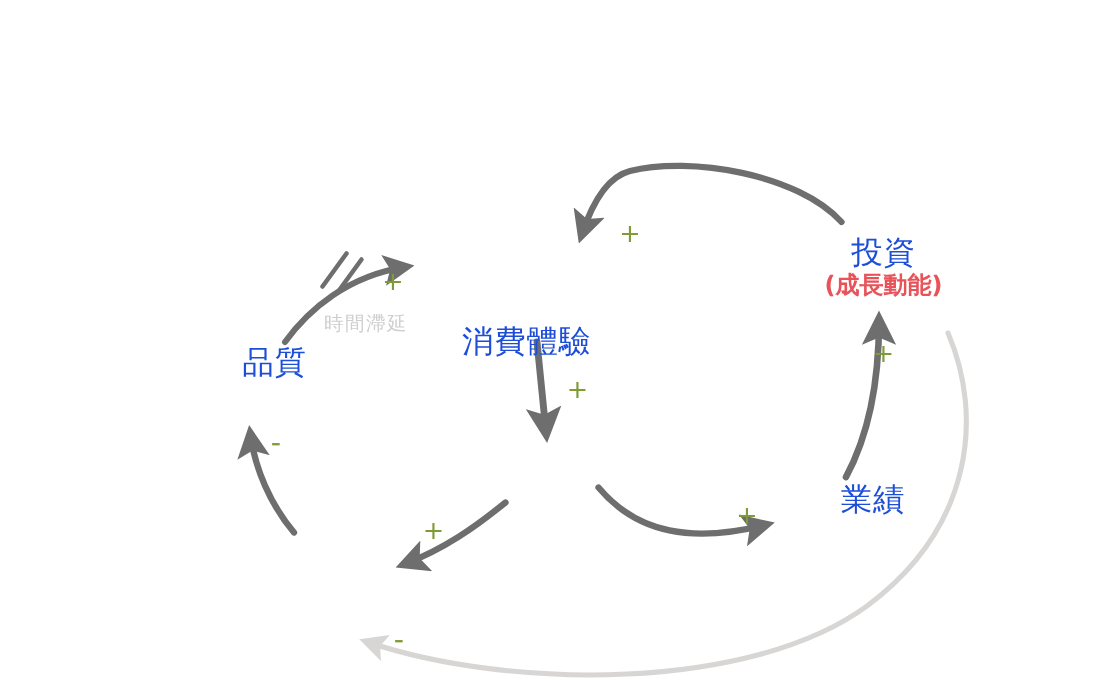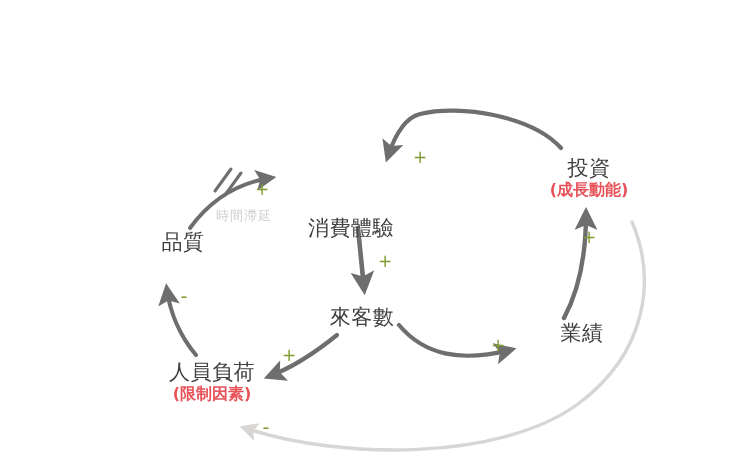--- a/index.html
+++ b/index.html
@@ -28,21 +28,21 @@
   .node {
     position: absolute;
     text-align: center;
     white-space: nowrap;
     transform: translate(-50%, -50%);
     line-height: 1.15;
   }
   .node-label {
     display: block;
     font-size: 21px;
-    color: #404040;
+    color: #1d4ed8;
     letter-spacing: 0.5px;
     font-family: "DejaVu Sans", "Liberation Sans", sans-serif;
   }
   .node-sub {
     display: block;
     font-size: 16px;
     color: #e8535a;
     font-weight: bold;
     margin-top: 1px;
     letter-spacing: 0px;
@@ -105,37 +105,30 @@
   </svg>
 
   <div class="node" style="left:183px; top:242px;">
     <span class="node-label">品質</span>
   </div>
 
   <div class="node" style="left:351px; top:206px;margin-top:22px;">
     <span class="node-label">消費體驗</span>
   </div>
 
-  <div class="node" style="left:362px; top:317px;">
-    <span class="node-label">來客數</span>
-  </div>
 
   <div class="node" style="left:582px; top:333px;">
     <span class="node-label">業績</span>
   </div>
 
   <div class="node" style="left:589px; top:178px;">
     <span class="node-label">投資</span>
     <span class="node-sub">(成長動能)</span>
   </div>
 
-  <div class="node" style="left:212px; top:382px;">
-    <span class="node-label">人員負荷</span>
-    <span class="node-sub">(限制因素)</span>
-  </div>
 
   <span class="polarity" style="left:262px; top:189px;">+</span>
 
   <span class="polarity" style="left:385px; top:261px;">+</span>
 
   <span class="polarity" style="left:498px; top:345px;">+</span>
 
   <span class="polarity" style="left:589px; top:237px;">+</span>
 
   <span class="polarity" style="left:420px; top:157px;">+</span>

